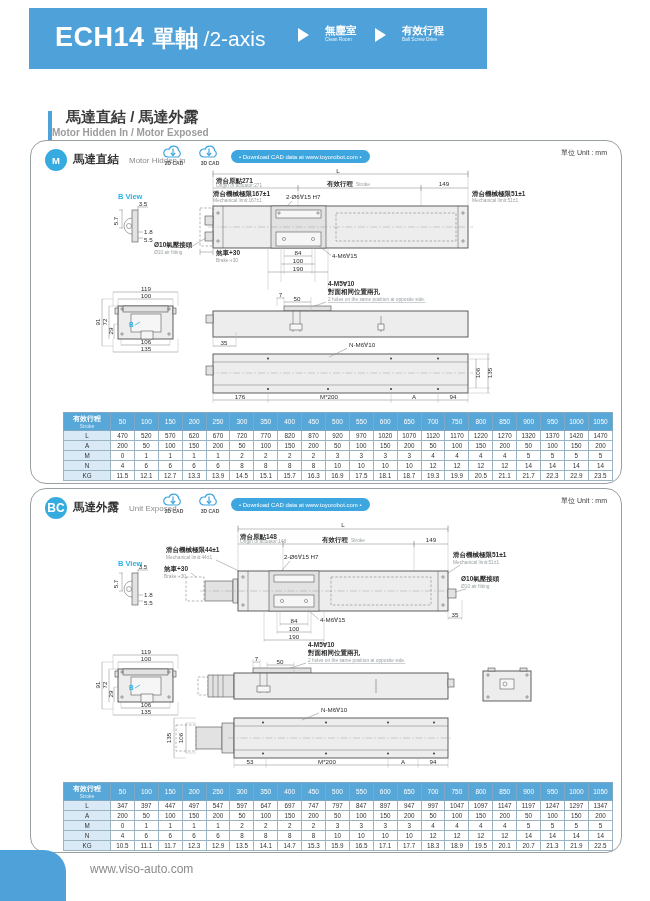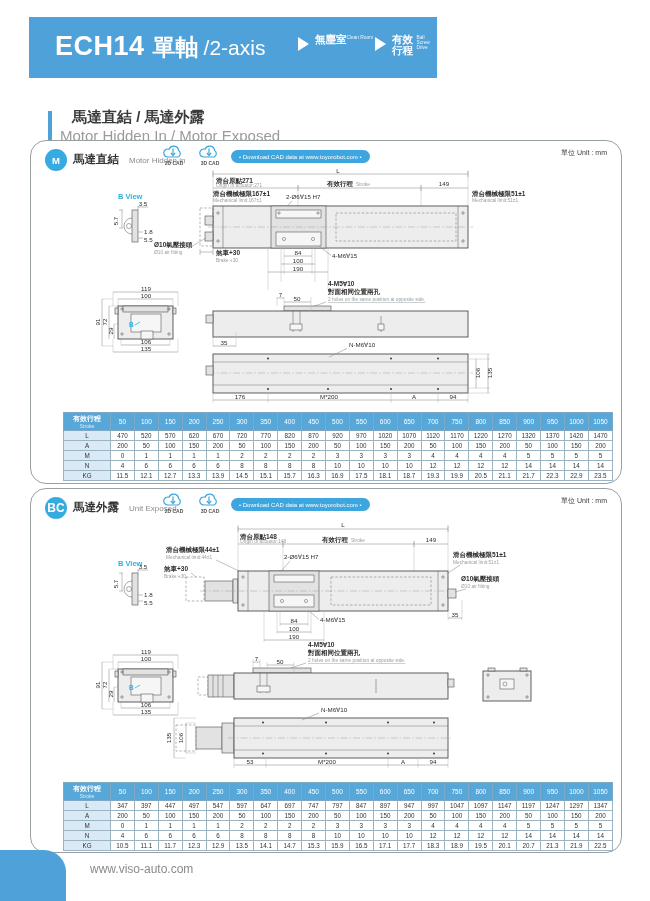--- a/index.html
+++ b/index.html
@@ -1,33 +1,33 @@
 <!DOCTYPE html>
 <html><head>
 <meta charset="utf-8">
 <style>
   html,body{margin:0;padding:0;background:#fff;}
   .page{position:relative;width:650px;height:901px;background:#fff;overflow:hidden;
         font-family:"Liberation Sans",sans-serif;}
   
-  .hdr{position:absolute;left:29px;top:17px;width:408px;height:61px;background:#4fa2d9;}
+  .hdr{position:absolute;left:29px;top:8px;width:458px;height:61px;background:#4fa2d9;}
   .hdr-title{position:absolute;left:26px;top:14px;display:flex;align-items:baseline;color:#fff;white-space:nowrap;}
   .hdr-model{font-size:27px;font-weight:bold;letter-spacing:.5px;}
   .hdr-cn{font-size:23px;font-weight:bold;margin-left:8px;}
   .hdr-en{font-size:21px;font-weight:normal;margin-left:5px;}
   .hbadge{position:absolute;top:17px;display:flex;align-items:flex-start;color:#fff;}
   .tri{width:0;height:0;border-top:7px solid transparent;border-bottom:7px solid transparent;border-left:11px solid #fff;margin-top:3px;}
-  .hbtxt{margin-left:6px;display:flex;flex-direction:row;line-height:1;justify-content:center;}
+  .hbtxt{margin-left:16px;display:flex;flex-direction:column;line-height:1;justify-content:center;}
   .hb-cn{font-size:10.5px;font-weight:bold;}
   .hb-en{font-size:4.8px;margin-top:2px;color:#e8f4fb;}
   
   .shead{position:absolute;left:48px;top:108px;}
   .sbar{position:absolute;left:0;top:3px;width:4px;height:30px;background:#4fa2d9;}
-  .stitle{margin-left:24px;font-size:15px;font-weight:bold;color:#3a3a3a;line-height:1.2;}
-  .ssub{margin-left:12px;font-size:15px;color:#9b9b9b;margin-top:1px;}
+  .stitle{margin-left:18px;font-size:15px;font-weight:bold;color:#3a3a3a;line-height:1.2;}
+  .ssub{margin-left:4px;font-size:10px;color:#9b9b9b;margin-top:1px;font-weight:bold;}
   
   .panel{position:absolute;left:30px;width:590px;border:1px solid #98a0a4;border-radius:16px;background:#fff;}
   .panel.m{top:140px;height:342px;}
   .panel.bc{top:488px;height:363px;}
   .pbadge{position:absolute;left:14px;top:8px;width:22px;height:22px;border-radius:50%;background:#35abdf;color:#fff;
           font-weight:bold;font-size:9.5px;display:flex;align-items:center;justify-content:center;}
   .ptitle{position:absolute;left:42px;top:11px;display:flex;align-items:baseline;white-space:nowrap;text-align:center;}
   .pt-cn{font-size:11.5px;font-weight:bold;color:#333;}
   .pt-en{font-size:8px;color:#8b8b8b;margin-left:10px;}
   .cloud{position:absolute;top:4px;width:34px;text-align:center;}

